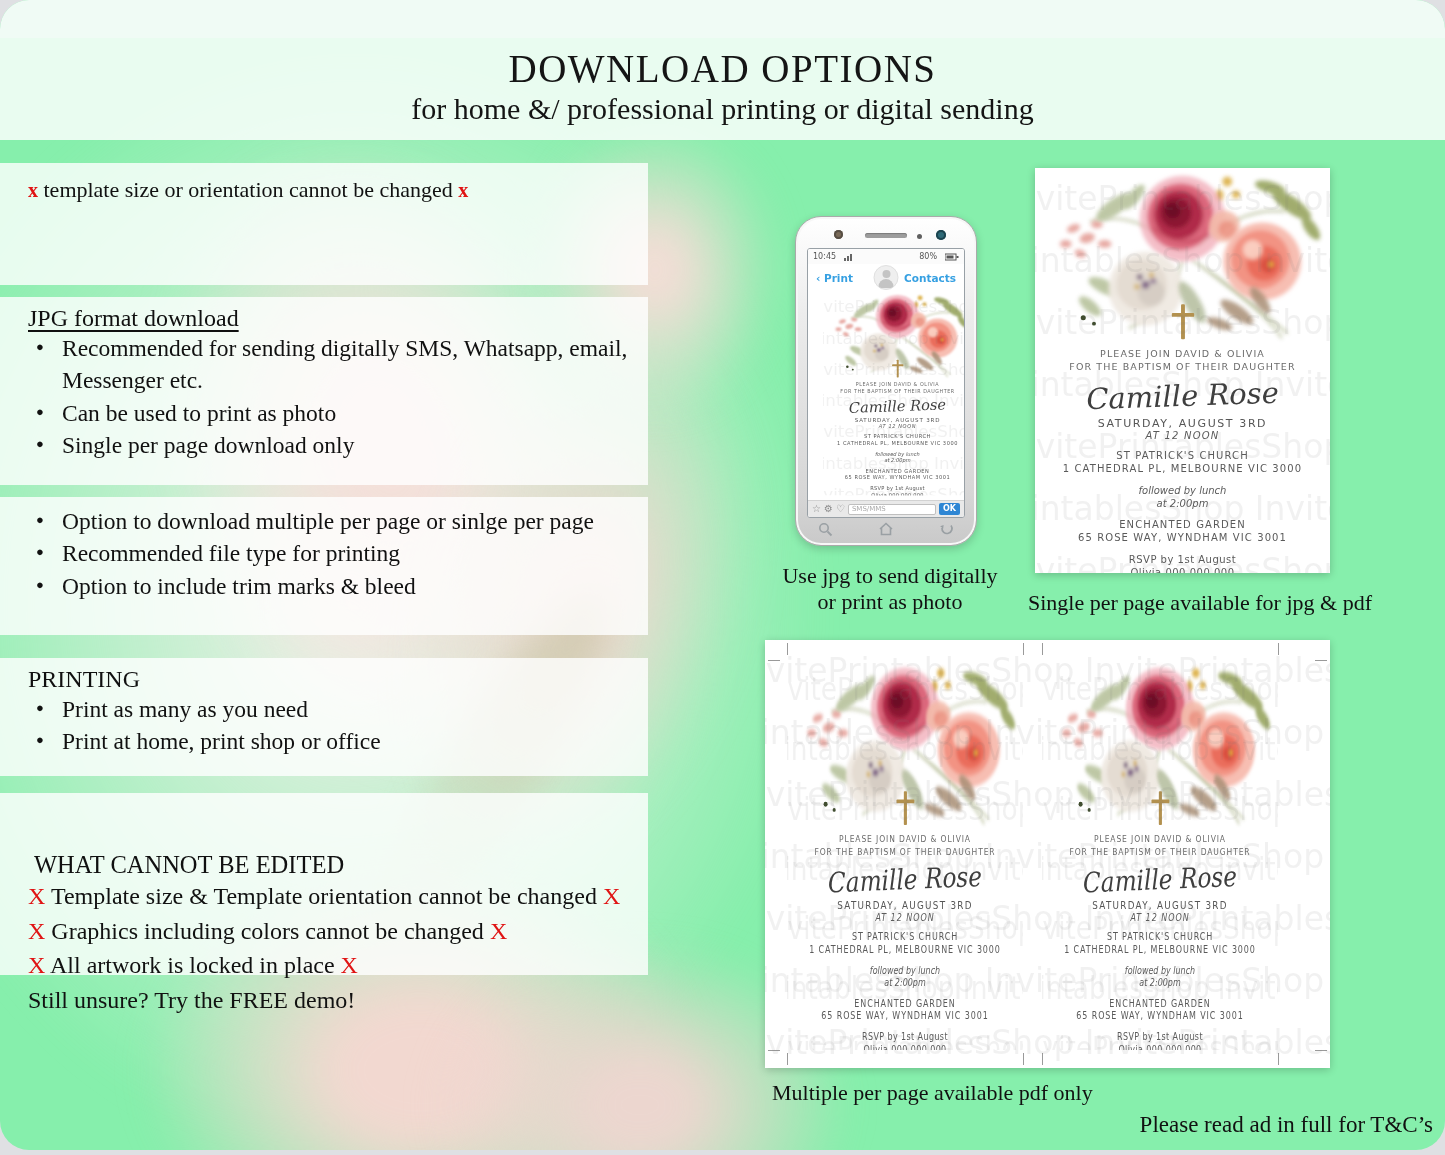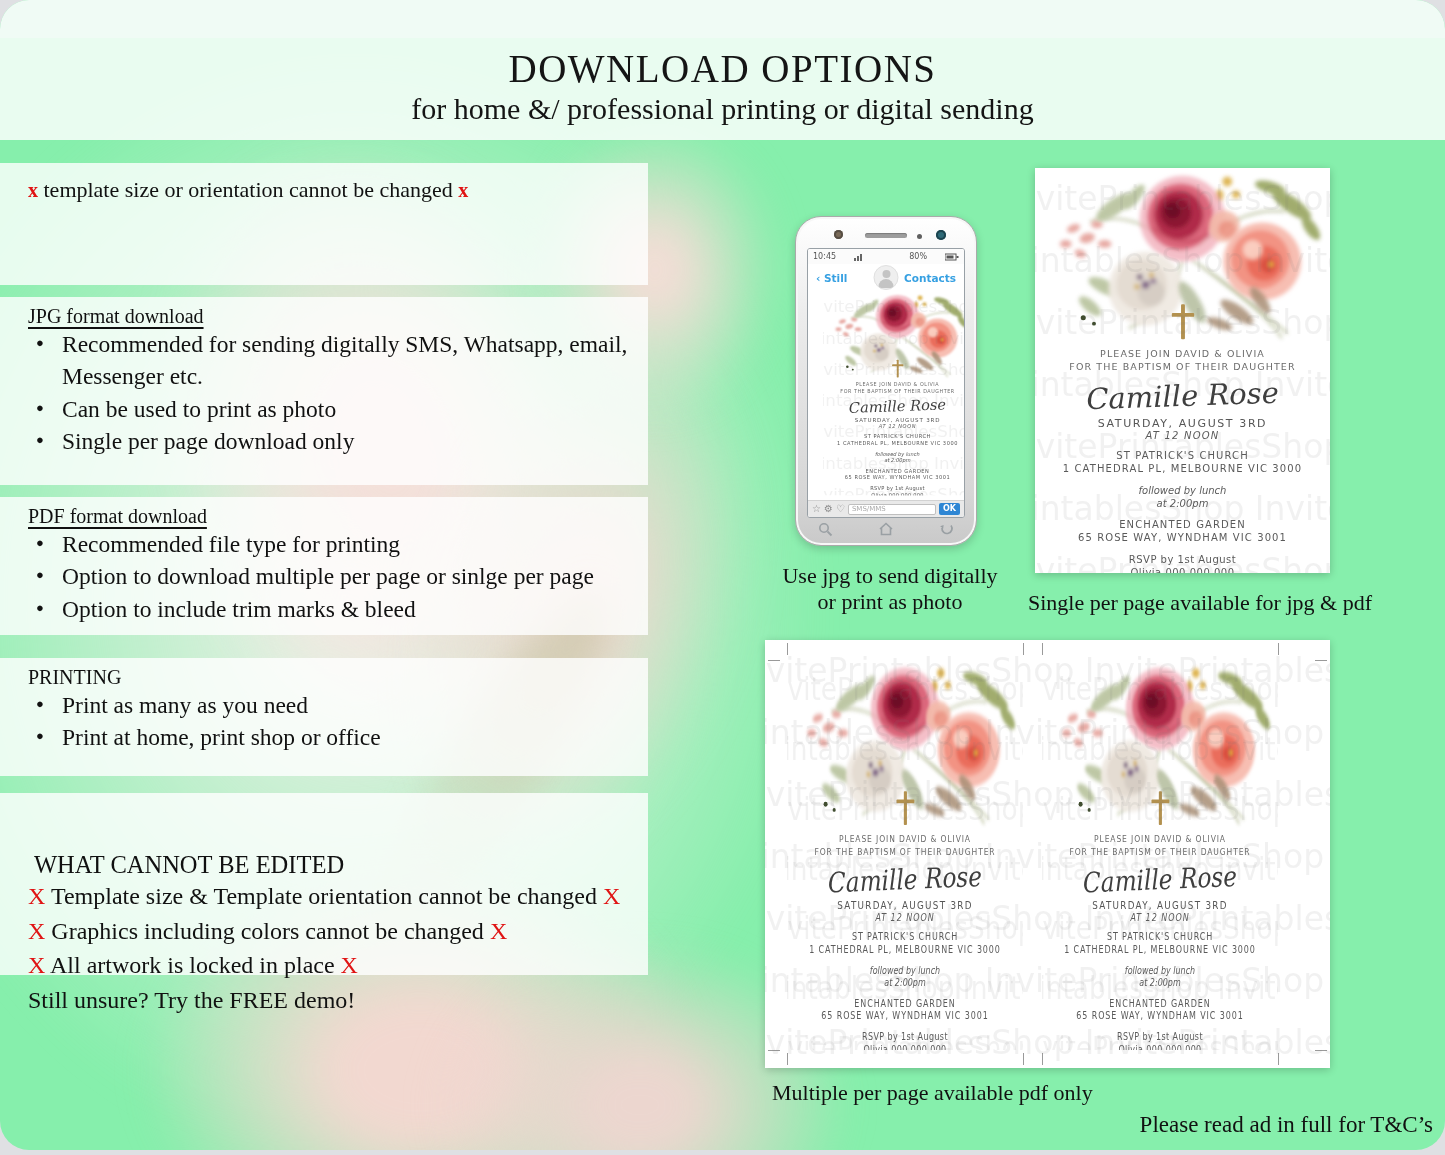--- a/index.html
+++ b/index.html
@@ -36,21 +36,21 @@
   .strip{ position:absolute; left:0; width:648px; background:rgba(255,255,255,.80); padding:8px 14px 10px 28px; }
   .strip-size{ top:163px; height:122px; }
   .strip-jpg{ top:297px; height:188px; }
   .strip-pdf{ top:497px; height:138px; }
   .strip-print{ top:658px; height:118px; }
   .strip-edit{ top:793px; height:182px; padding-top:10px; }
 
   .size-heading{ font-size:47px; letter-spacing:1px; color:#101010; line-height:1.1; }
   .size-note{ font-size:22px; margin-top:6px; color:#111; }
   .rx-b{ color:#e01414; font-weight:bold; font-size:20px; }
-  .sec-heading{ font-size:20px; color:#101010; }
+  .sec-heading{ font-size:24px; color:#101010; }
   .sec-heading.u{ text-decoration:underline; text-underline-offset:4px; }
   ul.blist{ list-style:none; }
   ul.blist li{ position:relative; font-size:23.5px; line-height:1.38; padding-left:34px; color:#111; }
   ul.blist li::before{ content:"\25CF"; position:absolute; left:8px; top:6px; font-size:13px; color:#111; }
   .edit-heading{ font-size:24.5px; color:#101010; margin-left:6px;margin-top:48px; }
   .edit-line{ font-size:24px; line-height:1.44; color:#111; }
   .rx{ color:#e01414; }
 
   
   .cap{ position:absolute; font-size:22px; color:#111; }
@@ -67,21 +67,21 @@
     background:#7a6a58; box-shadow:inset 0 0 0 2px #574e44; }
   .ph-speaker{ position:absolute; top:16px; left:50%; transform:translateX(-50%);
     width:42px; height:5px; border-radius:3px; background:#9d9d9d; box-shadow:inset 0 1px 1px #7c7c7c; }
   .ph-dot{ position:absolute; top:17px; right:54px; width:5px; height:5px; border-radius:50%; background:#5f5f5f; }
   .ph-cam-r{ position:absolute; top:13px; right:30px; width:10px; height:10px; border-radius:50%;
     background:#2e6a78; box-shadow:inset 0 0 0 2px #1c444f; }
   .ph-screen{ position:absolute; left:11px; right:11px; top:31px; height:270px; background:#fff;
     border:1px solid #98a0a6; border-radius:3px; overflow:hidden; }
   .ph-status{ height:15px; display:flex; align-items:center; justify-content:space-between;
     padding:0 5px; background:#fbfbfb; font-family:"DejaVu Sans",sans-serif; font-size:8px; color:#555; }
-  .ph-status .grp{ display:flex; align-items:center; gap:18px;justify-content:space-between; }
+  .ph-status .grp{ display:flex; align-items:center; gap:8px;justify-content:space-between; }
   .ph-contact{ position:relative; height:27px; display:flex; align-items:center; justify-content:space-between;
     padding:0 8px; background:#fff; font-family:"DejaVu Sans",sans-serif; font-size:10.5px; font-weight:bold; color:#36a0e2; }
   .avatar{ position:absolute; left:50%; top:1px; transform:translateX(-50%); width:25px; height:25px;
     border-radius:50%; background:#efefef; border:1px solid #e0e0e0; overflow:hidden; }
   .av-h{ width:8px; height:8px; border-radius:50%; background:#c4c4c4; margin:4px auto 0; }
   .av-b{ width:15px; height:9px; border-radius:8px 8px 0 0; background:#c4c4c4; margin:1px auto 0; }
   .ph-toolbar{ position:absolute; left:0; right:0; bottom:0; height:17px; background:#e9e9e9; border-top:1px solid #d2d2d2;
     display:flex; align-items:center; gap:3px; padding:0 4px; font-family:"DejaVu Sans",sans-serif; }
   .tb-ic{ font-size:10px; color:#8d8d8d; line-height:1; }
   .sms-box{ flex:1; height:11px; background:#fff; border:1px solid #bfbfbf; border-radius:2px;
@@ -241,24 +241,23 @@
   <div class="strip strip-jpg">
     <div class="sec-heading u">JPG format download</div>
     <ul class="blist">
       <li>Recommended for sending digitally SMS, Whatsapp, email, Messenger etc.</li>
       <li>Can be used to print as photo</li>
       <li>Single per page download only</li>
     </ul>
   </div>
 
   <div class="strip strip-pdf">
-    <div class="sec-heading u">PDF format download</div>
     <ul class="blist">
+      <li>Option to download multiple per page or sinlge per page</li>
       <li>Recommended file type for printing</li>
-      <li>Option to download multiple per page or sinlge per page</li>
       <li>Option to include trim marks &amp; bleed</li>
     </ul>
   </div>
 
   <div class="strip strip-print">
     <div class="sec-heading">PRINTING</div>
     <ul class="blist">
       <li>Print as many as you need</li>
       <li>Print at home, print shop or office</li>
     </ul>
@@ -304,21 +303,21 @@
           <svg width="14" height="8">
             <rect x="0" y="1" width="11" height="6" fill="none" stroke="#555" stroke-width="1"></rect>
             <rect x="1.5" y="2.5" width="7" height="3" fill="#555"></rect>
             <rect x="11.5" y="3" width="2" height="2" fill="#555"></rect>
           </svg>
         </span>
       </div>
       <div class="ph-contact">
         <span>
           <span>‹</span>
-          <span>Still</span>
+          <span>Print</span>
         </span>
         <span class="avatar">
           <span class="av-h" style="display:block"></span>
           <span class="av-b" style="display:block"></span>
         </span>
         <span>Contacts</span>
       </div>
       <div class="ph-invite-host">
   <div class="invite">
     <div class="wm">

